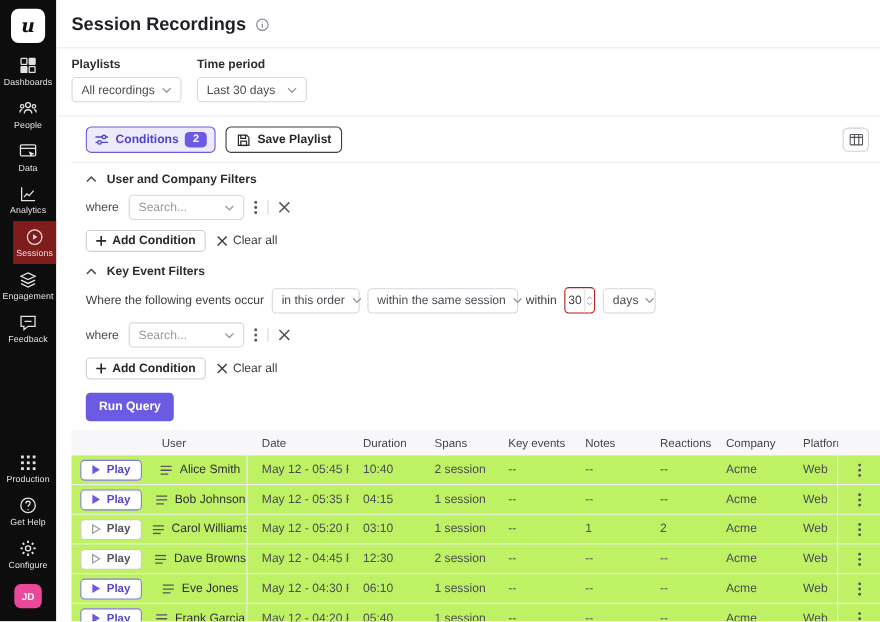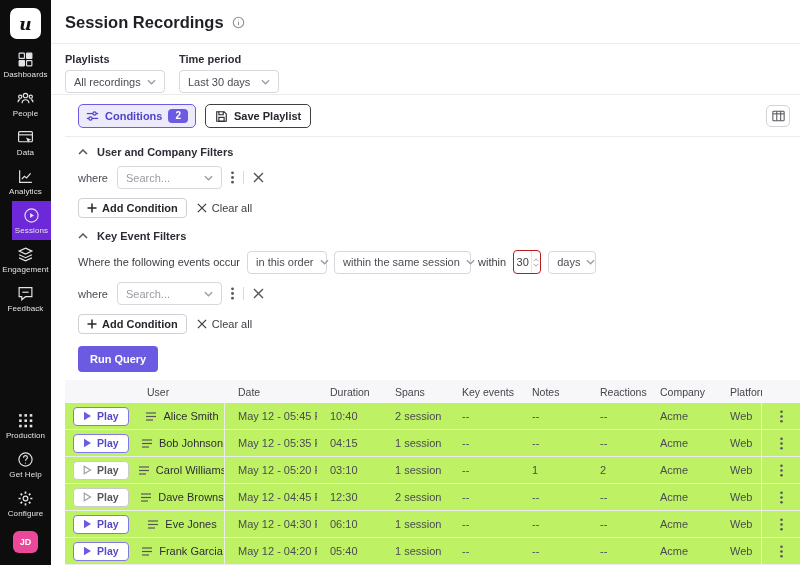--- a/index.html
+++ b/index.html
@@ -8,33 +8,33 @@
   .app { position:relative; width:800px; height:565px; display:flex; overflow:hidden; background:#fff; }
 
   
   .sidebar { width:51px; height:565px; background:#0d0d0e; display:flex; flex-direction:column; align-items:stretch; flex:none; }
   .logo-wrap { display:flex; justify-content:center; padding:8px 0 6px; }
   .logo { width:31px; height:31px; background:#fff; border-radius:7px; display:flex; align-items:center; justify-content:center;
     font-family:"DejaVu Serif", serif; font-style:italic; font-weight:700; font-size:17px; color:#111; }
   .nav-item { display:flex; flex-direction:column; align-items:center; gap:2px; padding:6px 0 5px; cursor:pointer; }
   .nav-item .lbl { font-size:8px; color:#e3e3e6; letter-spacing:.1px; }
   .nav-item svg { display:block; }
-  .nav-item.active { background:#6d28d9;margin-left:12px; }
+  .nav-item.active { background:#7f1d1d;margin-left:12px; }
   .nav-spacer { flex:1; }
   .avatar-wrap { display:flex; justify-content:center; padding:8px 0 12px; }
   .avatar { width:25px; height:22px; background:#ec4899; border-radius:6px; color:#fff; font-size:9px; font-weight:700;
     display:flex; align-items:center; justify-content:center; cursor:pointer; }
 
   
   .main { flex:1; min-width:0; display:flex; flex-direction:column; }
   .title-row { padding:13px 14px 11px; border-bottom:1px solid #ececef; display:flex; align-items:center; gap:8px; }
   .page-title { font-size:16.5px; font-weight:700; color:#1f1f26; }
   .info-icon { color:#8f8f98; display:flex; }
 
-  .filters-row { padding:9px 14px 1px; border-bottom:1px solid #ececef; display:flex; gap:14px; }
+  .filters-row { padding:9px 14px 12px; border-bottom:1px solid #ececef; display:flex; gap:14px; }
   .filter-group { display:flex; flex-direction:column; gap:5px; }
   .filter-label { font-size:11px; font-weight:700; color:#2c2c34; }
   .select { height:23px; border:1px solid #d7d7dd; border-radius:4px; background:#fff; display:flex; align-items:center;
     padding:0 8px; font-size:11px; color:#4b4b54; gap:6px; cursor:pointer; }
   .select .sel-text { flex:1; white-space:nowrap; }
   .select .chev { color:#9a9aa2; display:flex; }
   .w-playlists { width:100px; } .w-period { width:100px; }
 
   .content { margin-left:14px; flex:1; min-width:0; display:flex; flex-direction:column; }
 

